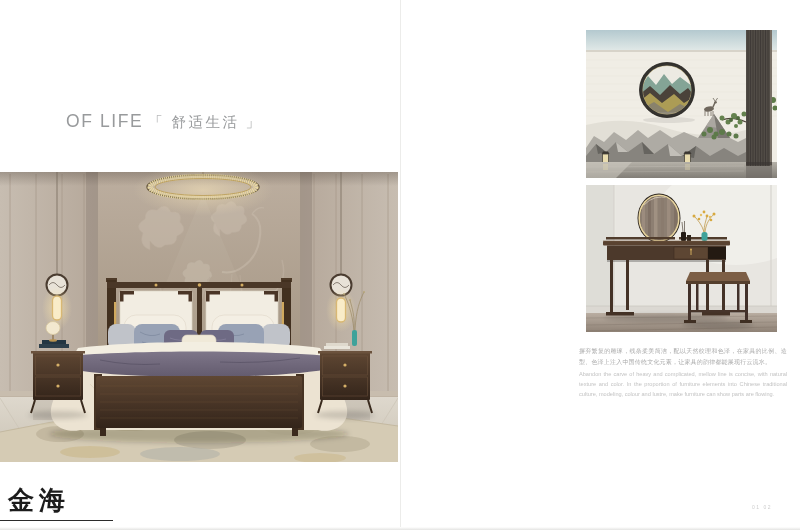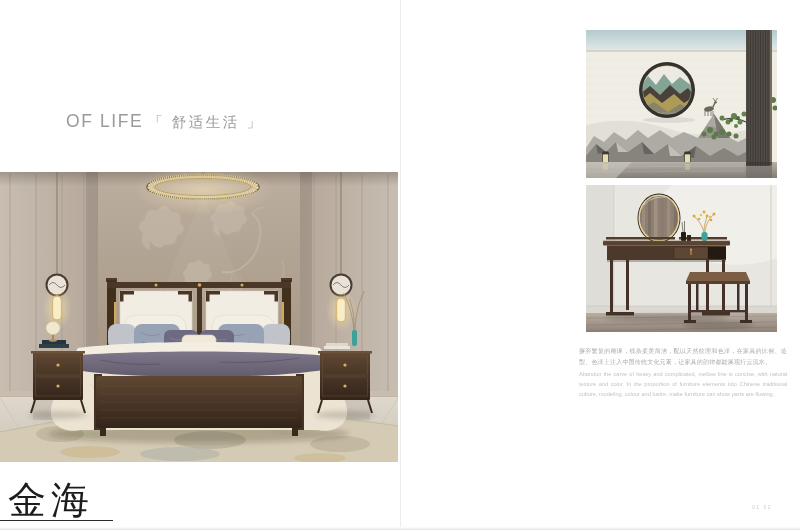--- a/index.html
+++ b/index.html
@@ -13,35 +13,35 @@
   .photo svg{display:block;width:100%;height:100%;}
 
   
   .gutter{left:400px;top:0;width:1px;height:530px;background:#ececea;}
   .bottom-edge{left:0;bottom:0;width:800px;height:3px;
     background:linear-gradient(to bottom,#ffffff,#e4e4e2);}
 
   
   .title-block{left:66px;top:84px;color:var(--title-gray,#989a9c);}
   .title-en{font-size:17.5px;line-height:25px;letter-spacing:1.6px;font-weight:400;}
-  .title-cn{font-size:14.5px;letter-spacing:2.5px;margin-left:5px;color:var(--title-gray,#9a9c9e);}
+  .title-cn{font-size:14.5px;letter-spacing:2.5px;margin-left:5px;color:var(--title-gray,#9a9c9e);font-family:Liberation Serif, serif;}
 
   
   .bedroom{left:0;top:172px;width:398px;height:290px;}
   .courtyard{left:586px;top:30px;width:191px;height:148px;}
   .vanity{left:586px;top:185px;width:191px;height:147px;}
 
   
   .desc{left:579px;top:346px;width:208px;text-align:justify;}
   .desc-cn{font-size:6px;line-height:10.5px;letter-spacing:.2px;color:var(--desc-cn-gray,#a9a9a9);margin:0;}
   .desc-en{font-size:5.6px;line-height:9.8px;color:var(--desc-en-gray,#c3c3c3);margin:3px 0 0 0;}
 
   
-  .logo{left:8px;top:481px;font-size:38px;line-height:38px;letter-spacing:5px;
-    color:var(--logo-black,#1c1c1c);font-weight:400;}
+  .logo{left:8px;top:481px;font-size:26px;line-height:38px;letter-spacing:5px;
+    color:var(--logo-black,#1c1c1c);font-weight:700;}
   .logo-underline{left:0;top:520px;width:113px;height:1px;background:#2b2b2b;}
 
   
   .page-number{left:752px;top:504px;font-size:5px;letter-spacing:1.5px;color:#cdcdcd;}
 </style>
 </head>
 <body>
 
 <div class="abs gutter"></div>
 

